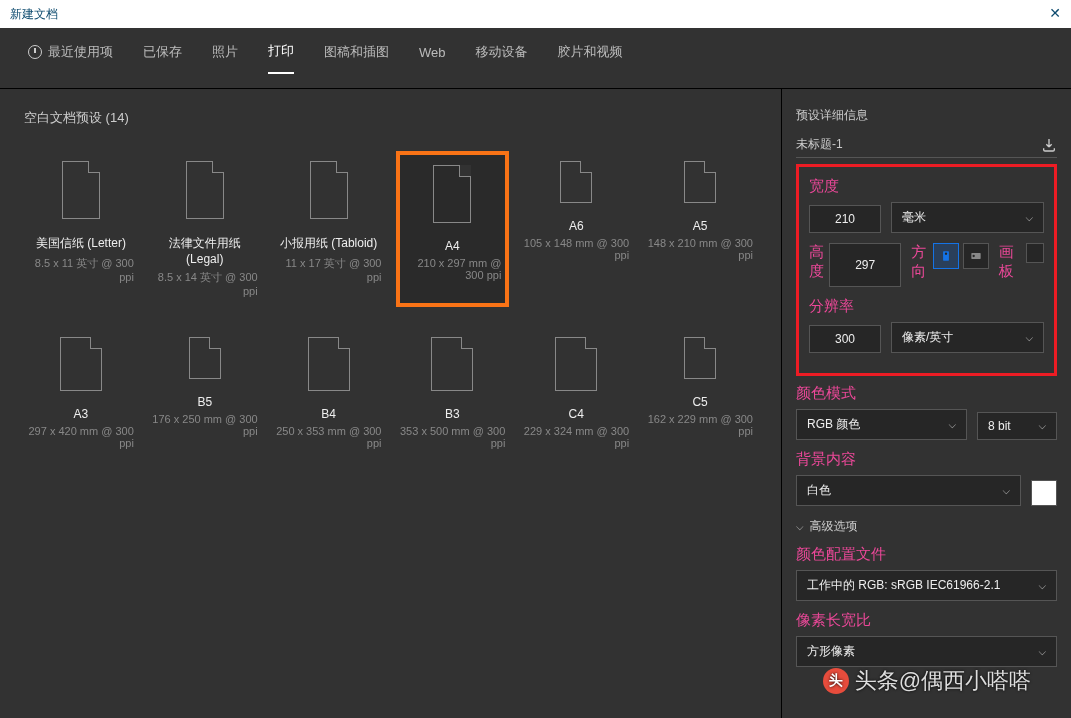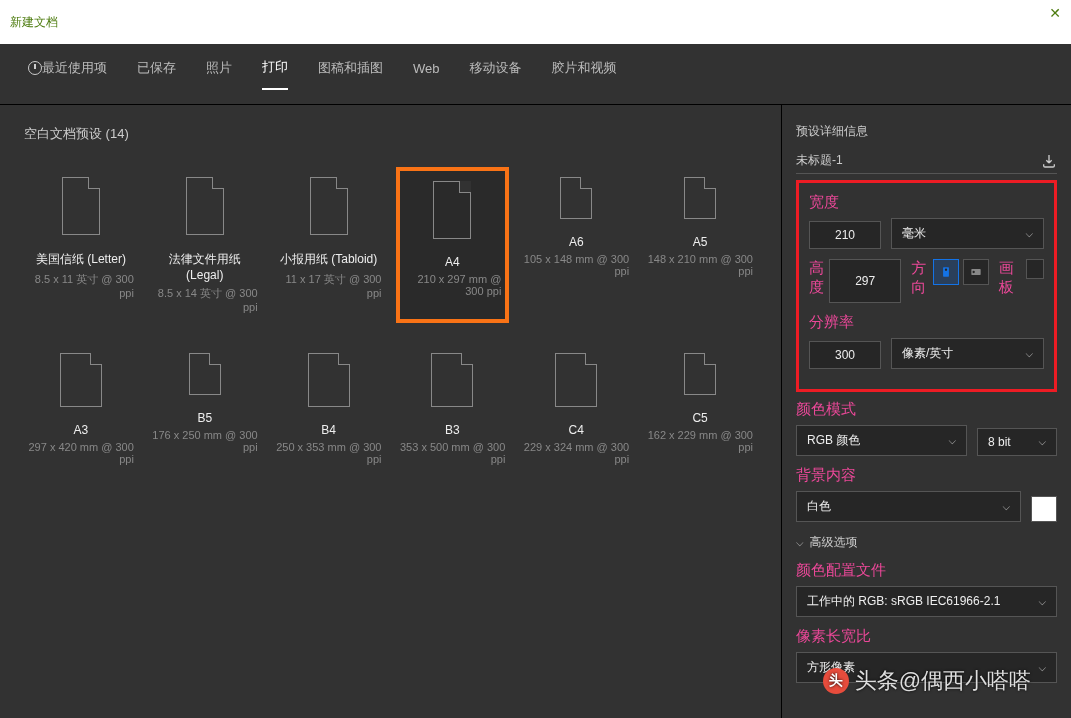--- a/index.html
+++ b/index.html
@@ -1,20 +1,20 @@
 <!DOCTYPE html>
 <html><head>
 <meta charset="utf-8">
 <style>
 * { margin:0; padding:0; box-sizing:border-box; font-family:"Microsoft YaHei","Segoe UI",sans-serif; }
 body { width:1071px; height:718px; background:#1a1a1a; overflow:hidden; color:#d0d0d0; position:relative; }
-.titlebar { height:44px; background:#fff; color:#4d7c0f; display:flex; align-items:center; padding:0 10px; font-size:12px; position:relative; }
+.titlebar { height:28px; background:#fff; color:#0c4a6e; display:flex; align-items:center; padding:0 10px; font-size:12px; position:relative; }
 .close-x { position:absolute; right:10px; top:5px; font-size:14px; cursor:pointer; }
 .tabs { display:flex; gap:30px; padding:14px 28px; border-bottom:1px solid #000; background:#323232; }
-.tab { color:#bbb; font-size:13px; cursor:pointer; padding-bottom:12px; display:flex; align-items:center; gap:0; }
+.tab { color:#bbb; font-size:13px; cursor:pointer; padding-bottom:12px; display:flex; align-items:center; gap:6px; }
 .tab.active { color:#fff; border-bottom:2px solid #fff; }
 .clock-icon { width:14px; height:14px; border:1.5px solid #ccc; border-radius:50%; position:relative; display:inline-block; }
 .clock-icon::after { content:""; position:absolute; top:2px; left:5px; width:1.5px; height:5px; background:#ccc; }
 .main { display:flex; height:calc(100% - 28px - 48px); }
 .left { flex:1; background:#323232; padding:20px 24px; overflow-y:scroll; position:relative; }
 .section-title { font-size:13px; color:#ccc; margin-bottom:24px; }
 .presets { display:grid; grid-template-columns:repeat(6,1fr); gap:20px 10px; }
 .preset { display:flex; flex-direction:column; align-items:center; cursor:pointer; padding:10px 4px; }
 .preset.selected { border:4px solid #f97316; background:#2a2a2a; }
 .page-icon { width:46px; height:58px; border:1.5px solid #888; position:relative; margin-bottom:16px; }

